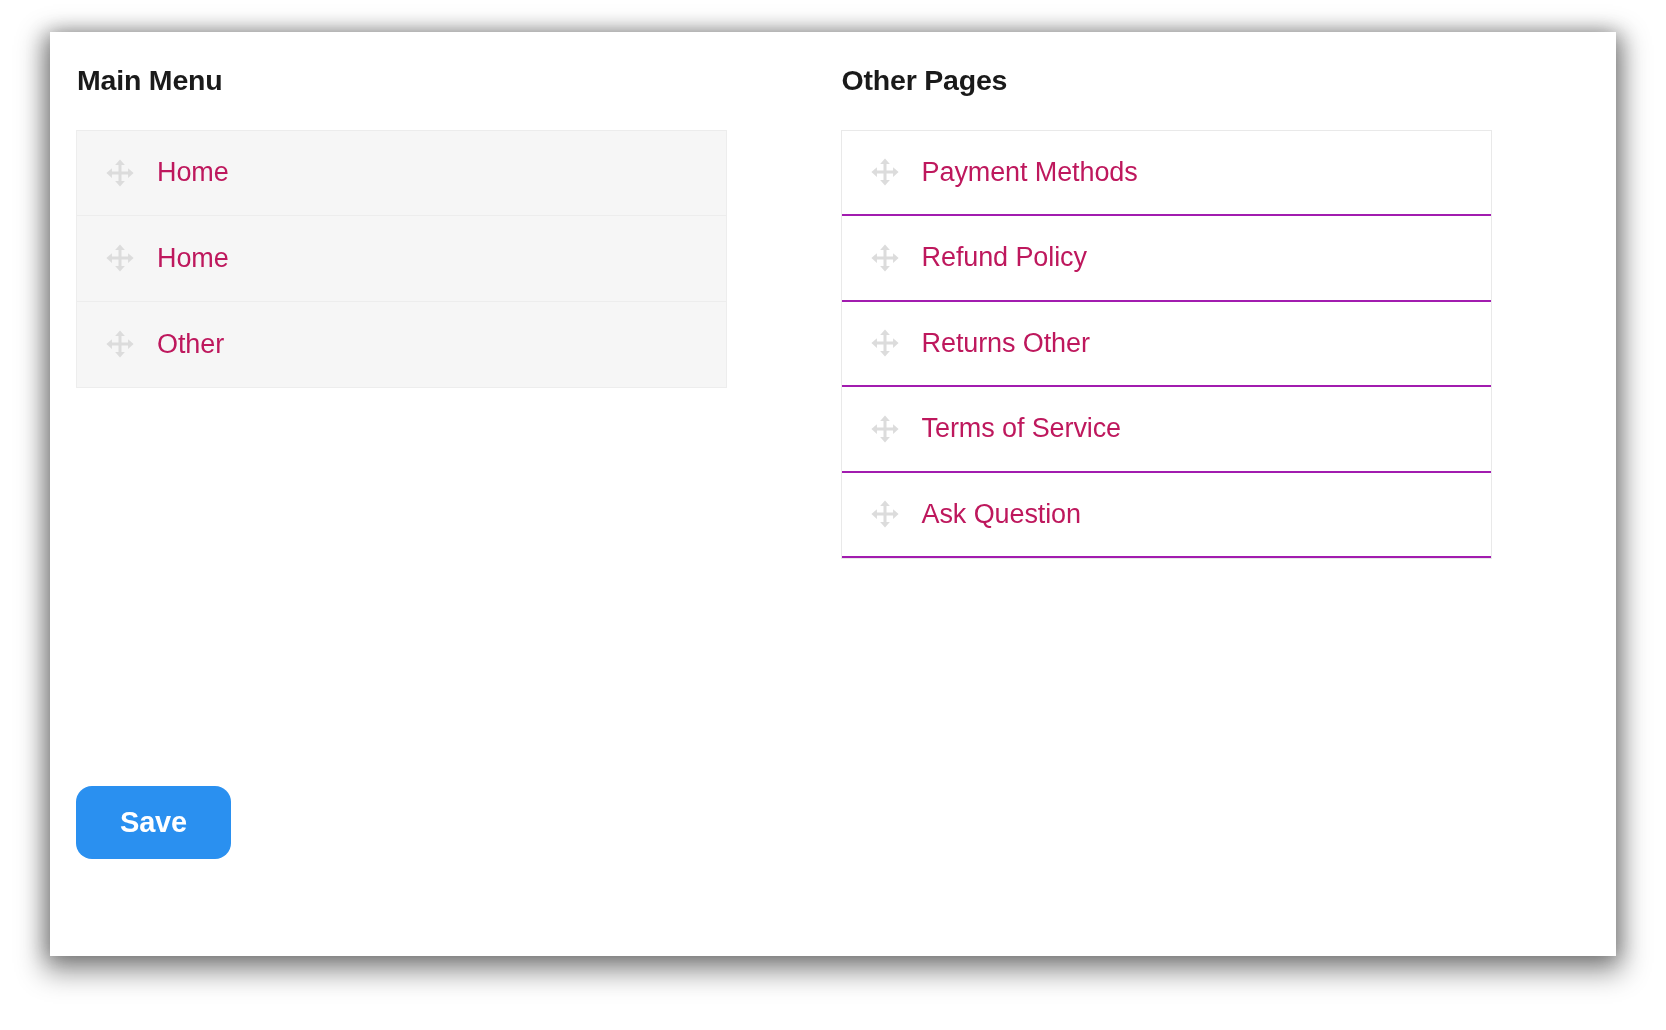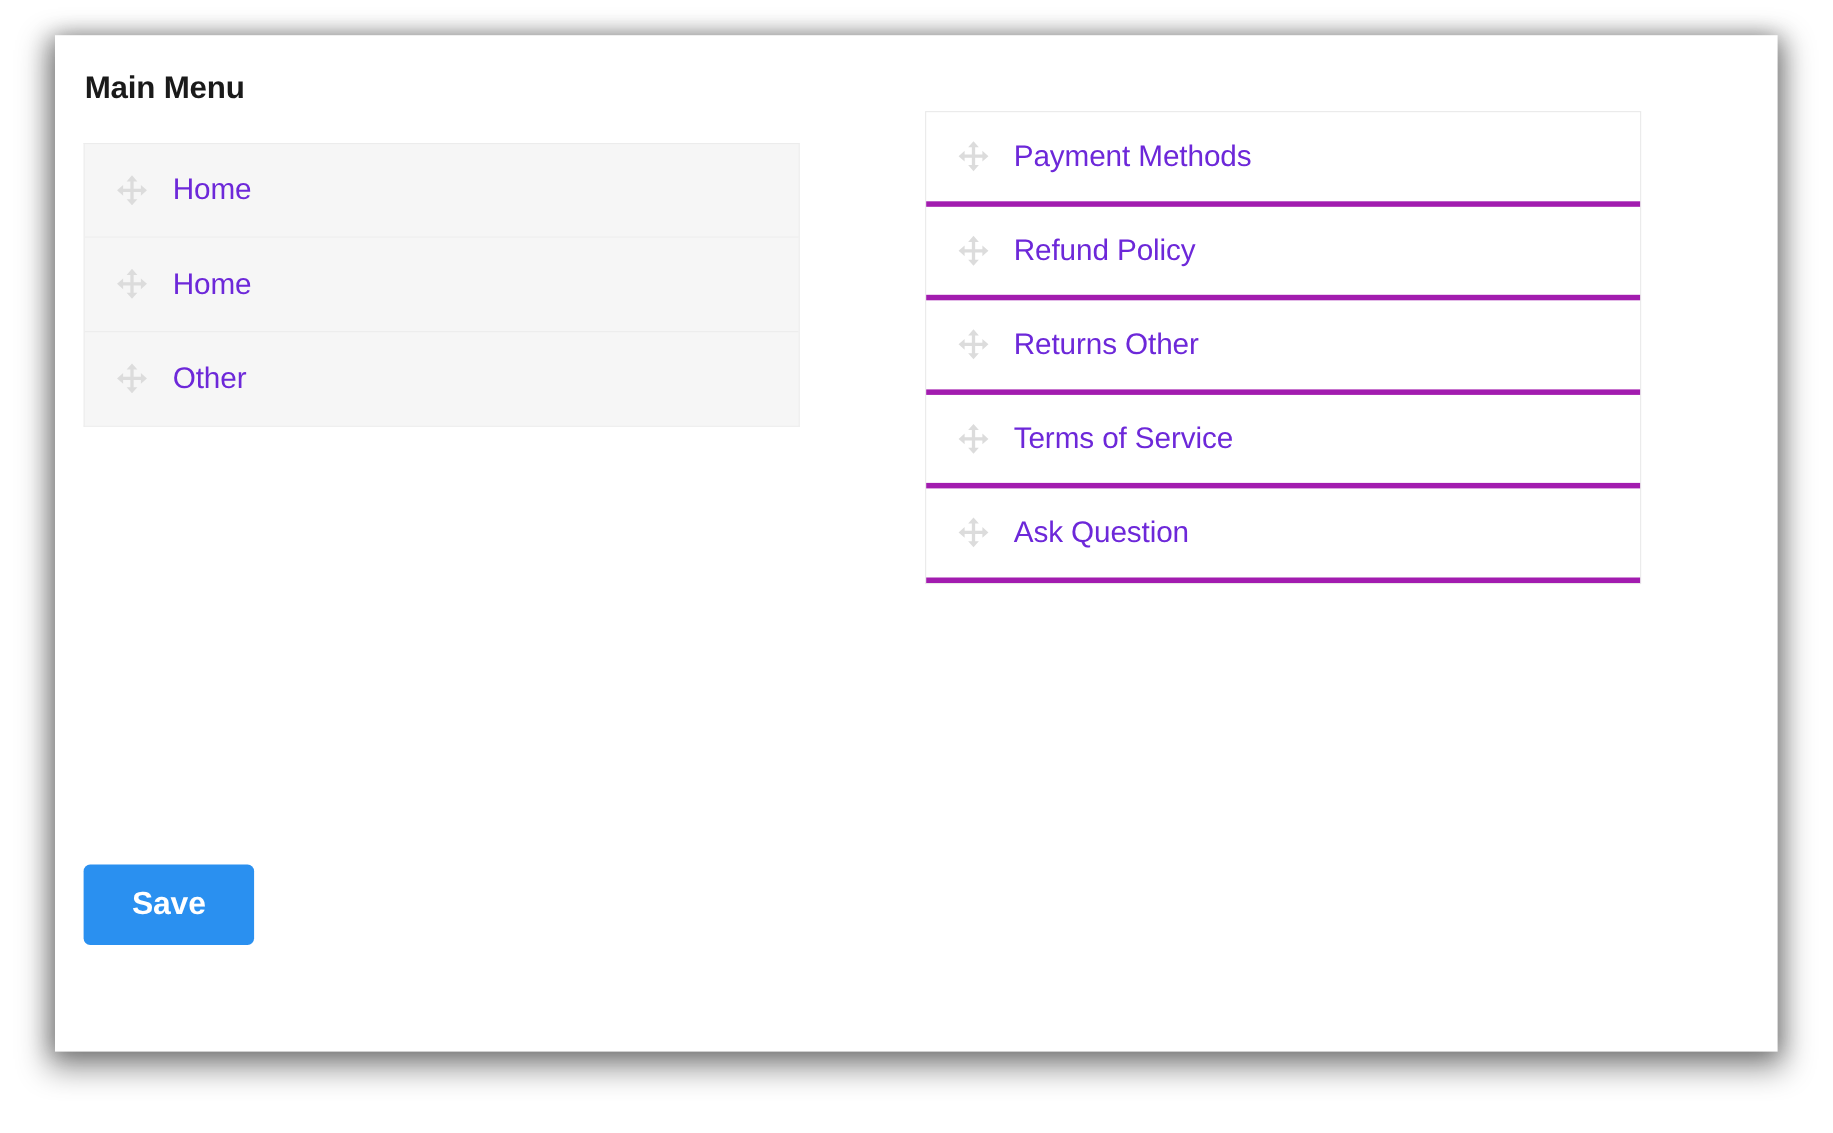--- a/index.html
+++ b/index.html
@@ -83,38 +83,38 @@
   }
 
   .sort-item {
     display: flex;
     align-items: center;
     height: 85.5px;
     padding-left: 28px;
     border-bottom: 1px solid #ededed;
     cursor: move;
   }
-  .sort-list.plain .sort-item { border-bottom: 5px solid #a21caf; }
+  .sort-list.plain .sort-item { border-bottom: 2px solid #a21caf; }
   .sort-item:last-child { border-bottom: none; }
 
   .drag-handle {
     flex: 0 0 auto;
     width: 30px;
     height: 30px;
     margin-right: 22px;
     display: flex;
     align-items: center;
     justify-content: center;
     cursor: move;
   }
   .drag-handle svg { display: block; }
 
   .item-label {
     font-size: 27px;
-    color: #6d28d9;
+    color: #be185d;
     line-height: 1;
     letter-spacing: -0.1px;
     white-space: nowrap;
   }
 
   
   .save-row {
     position: absolute;
     left: 26px;
     top: 754px;
@@ -122,21 +122,21 @@
 
   .save-button {
     display: inline-flex;
     align-items: center;
     justify-content: center;
     min-width: 155px;
     height: 73px;
     padding: 0 26px;
     background: #2a90f0;
     border: none;
-    border-radius: 6px;
+    border-radius: 16px;
     color: #ffffff;
     font-family: "Liberation Sans", sans-serif;
     font-size: 29px;
     font-weight: bold;
     letter-spacing: -0.2px;
     cursor: pointer;
   }
 </style>
 </head>
 <body>
@@ -171,20 +171,21 @@
                   <svg width="30" height="30" viewBox="0 0 32 32" aria-hidden="true">
                     <path fill="#dcdcdc" d="M16 1.5 L21.2 7.4 L17.6 7.4 L17.6 14.4 L24.6 14.4 L24.6 10.8 L30.5 16 L24.6 21.2 L24.6 17.6 L17.6 17.6 L17.6 24.6 L21.2 24.6 L16 30.5 L10.8 24.6 L14.4 24.6 L14.4 17.6 L7.4 17.6 L7.4 21.2 L1.5 16 L7.4 10.8 L7.4 14.4 L14.4 14.4 L14.4 7.4 L10.8 7.4 Z"></path>
                   </svg>
                 </span>
                 <span class="item-label">Other</span>
               </li>
             </ul>
         </div>
 
         <div class="col col-right">
+          <h2 class="col-title">Other Pages</h2>
           <ul class="sort-list plain" id="list-other-pages">
               <li class="sort-item">
                 <span class="drag-handle">
                   <svg width="30" height="30" viewBox="0 0 32 32" aria-hidden="true">
                     <path fill="#dcdcdc" d="M16 1.5 L21.2 7.4 L17.6 7.4 L17.6 14.4 L24.6 14.4 L24.6 10.8 L30.5 16 L24.6 21.2 L24.6 17.6 L17.6 17.6 L17.6 24.6 L21.2 24.6 L16 30.5 L10.8 24.6 L14.4 24.6 L14.4 17.6 L7.4 17.6 L7.4 21.2 L1.5 16 L7.4 10.8 L7.4 14.4 L14.4 14.4 L14.4 7.4 L10.8 7.4 Z"></path>
                   </svg>
                 </span>
                 <span class="item-label">Payment Methods</span>
               </li>
               <li class="sort-item">

